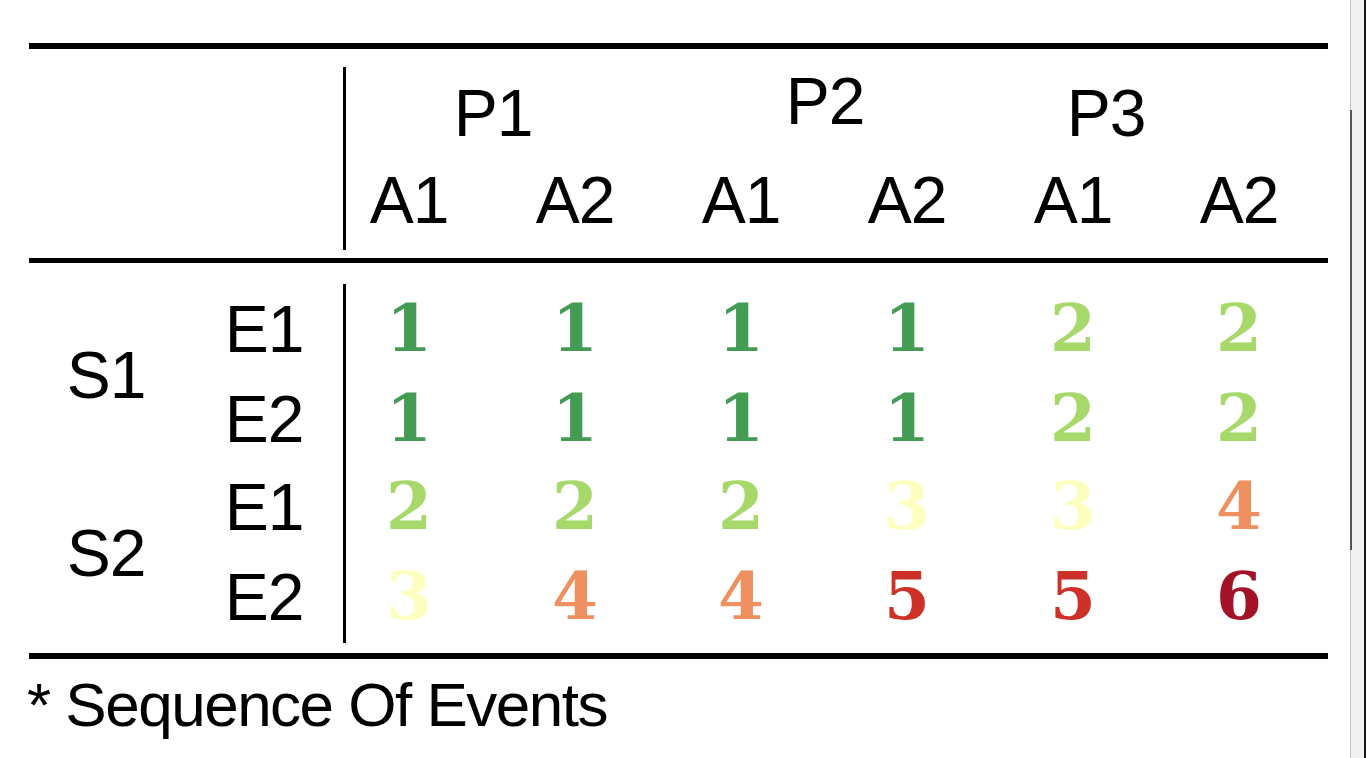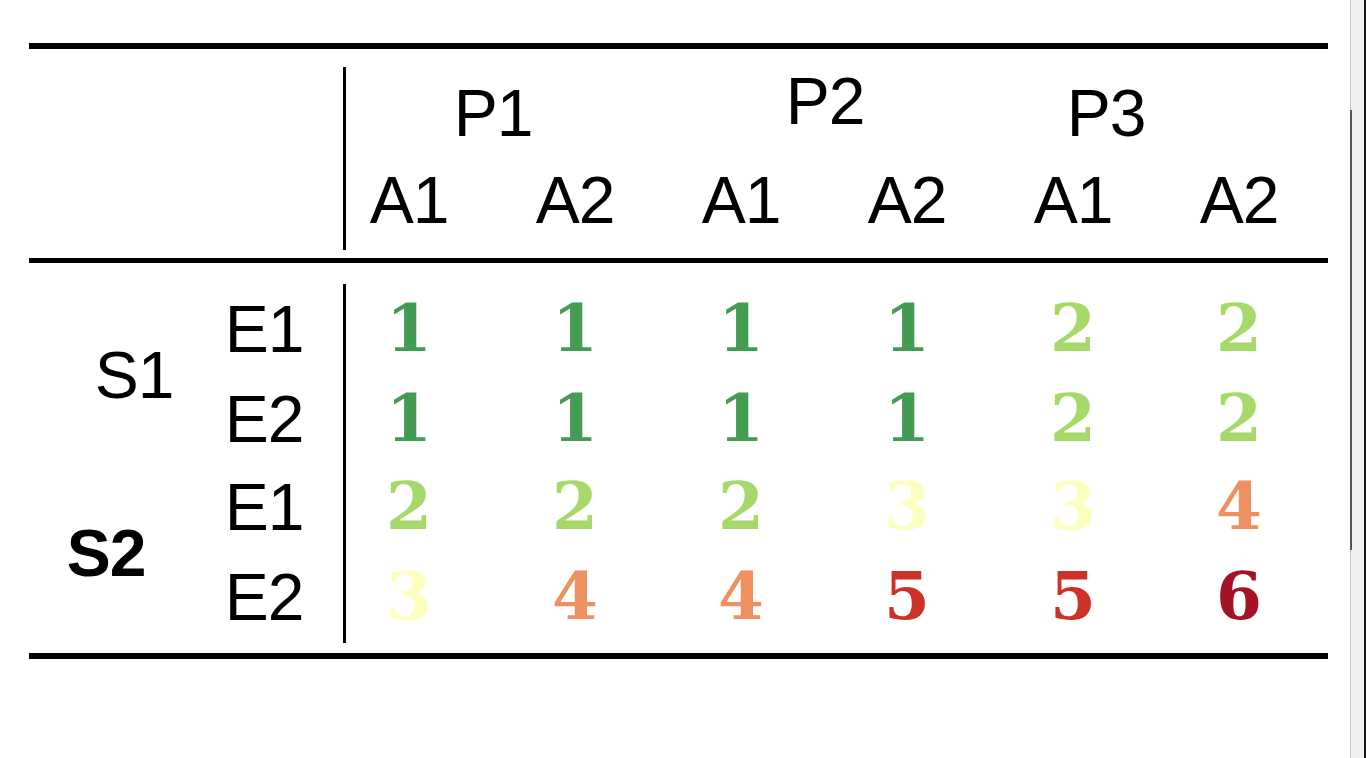--- a/index.html
+++ b/index.html
@@ -62,22 +62,22 @@
       <div class="lbl" style="left: 825px; top: 68px;">P2</div>
       <div class="lbl" style="left: 1106px; top: 80px;">P3</div>
       <div class="lbl" style="left: 409px; top: 167px;">A1</div>
       <div class="lbl" style="left: 575px; top: 167px;">A2</div>
       <div class="lbl" style="left: 741px; top: 167px;">A1</div>
       <div class="lbl" style="left: 907px; top: 167px;">A2</div>
       <div class="lbl" style="left: 1073px; top: 167px;">A1</div>
       <div class="lbl" style="left: 1239px; top: 167px;">A2</div>
     </div>
   <div id="stub-layer">
-      <div class="lbl" style="left: 106px; top: 342px; margin-left: 28px;">S1</div>
-      <div class="lbl" style="left: 106px; top: 520px; font-weight: bold;">S2</div>
+      <div class="lbl" style="left: 106px; top: 342px;">S1</div>
+      <div class="lbl" style="left: 106px; top: 520px;">S2</div>
       <div class="lbl" style="left: 264px; top: 296px;">E1</div>
       <div class="lbl" style="left: 264px; top: 386px;">E2</div>
       <div class="lbl" style="left: 264px; top: 474px;">E1</div>
       <div class="lbl" style="left: 264px; top: 564px;">E2</div>
     </div>
   <div id="cell-layer">
       <div class="num" style="left: 409px; top: 295px; color: rgb(68, 155, 83);">1</div>
       <div class="num" style="left: 575px; top: 295px; color: rgb(68, 155, 83);">1</div>
       <div class="num" style="left: 741px; top: 295px; color: rgb(68, 155, 83);">1</div>
       <div class="num" style="left: 907px; top: 295px; color: rgb(68, 155, 83);">1</div>
@@ -96,16 +96,17 @@
       <div class="num" style="left: 1073px; top: 473px; color: rgb(253, 255, 190);">3</div>
       <div class="num" style="left: 1239px; top: 473px; color: rgb(239, 144, 96);">4</div>
       <div class="num" style="left: 409px; top: 563px; color: rgb(253, 255, 190);">3</div>
       <div class="num" style="left: 575px; top: 563px; color: rgb(239, 144, 96);">4</div>
       <div class="num" style="left: 741px; top: 563px; color: rgb(239, 144, 96);">4</div>
       <div class="num" style="left: 907px; top: 563px; color: rgb(205, 49, 40);">5</div>
       <div class="num" style="left: 1073px; top: 563px; color: rgb(205, 49, 40);">5</div>
       <div class="num" style="left: 1239px; top: 563px; color: rgb(163, 18, 39);">6</div>
     </div>
 
+  <div class="footnote">* Sequence Of Events</div>
 
   <div class="scroll-strip"></div>
   <div class="scroll-thumb"></div>
 </div>
 
 </body></html>

